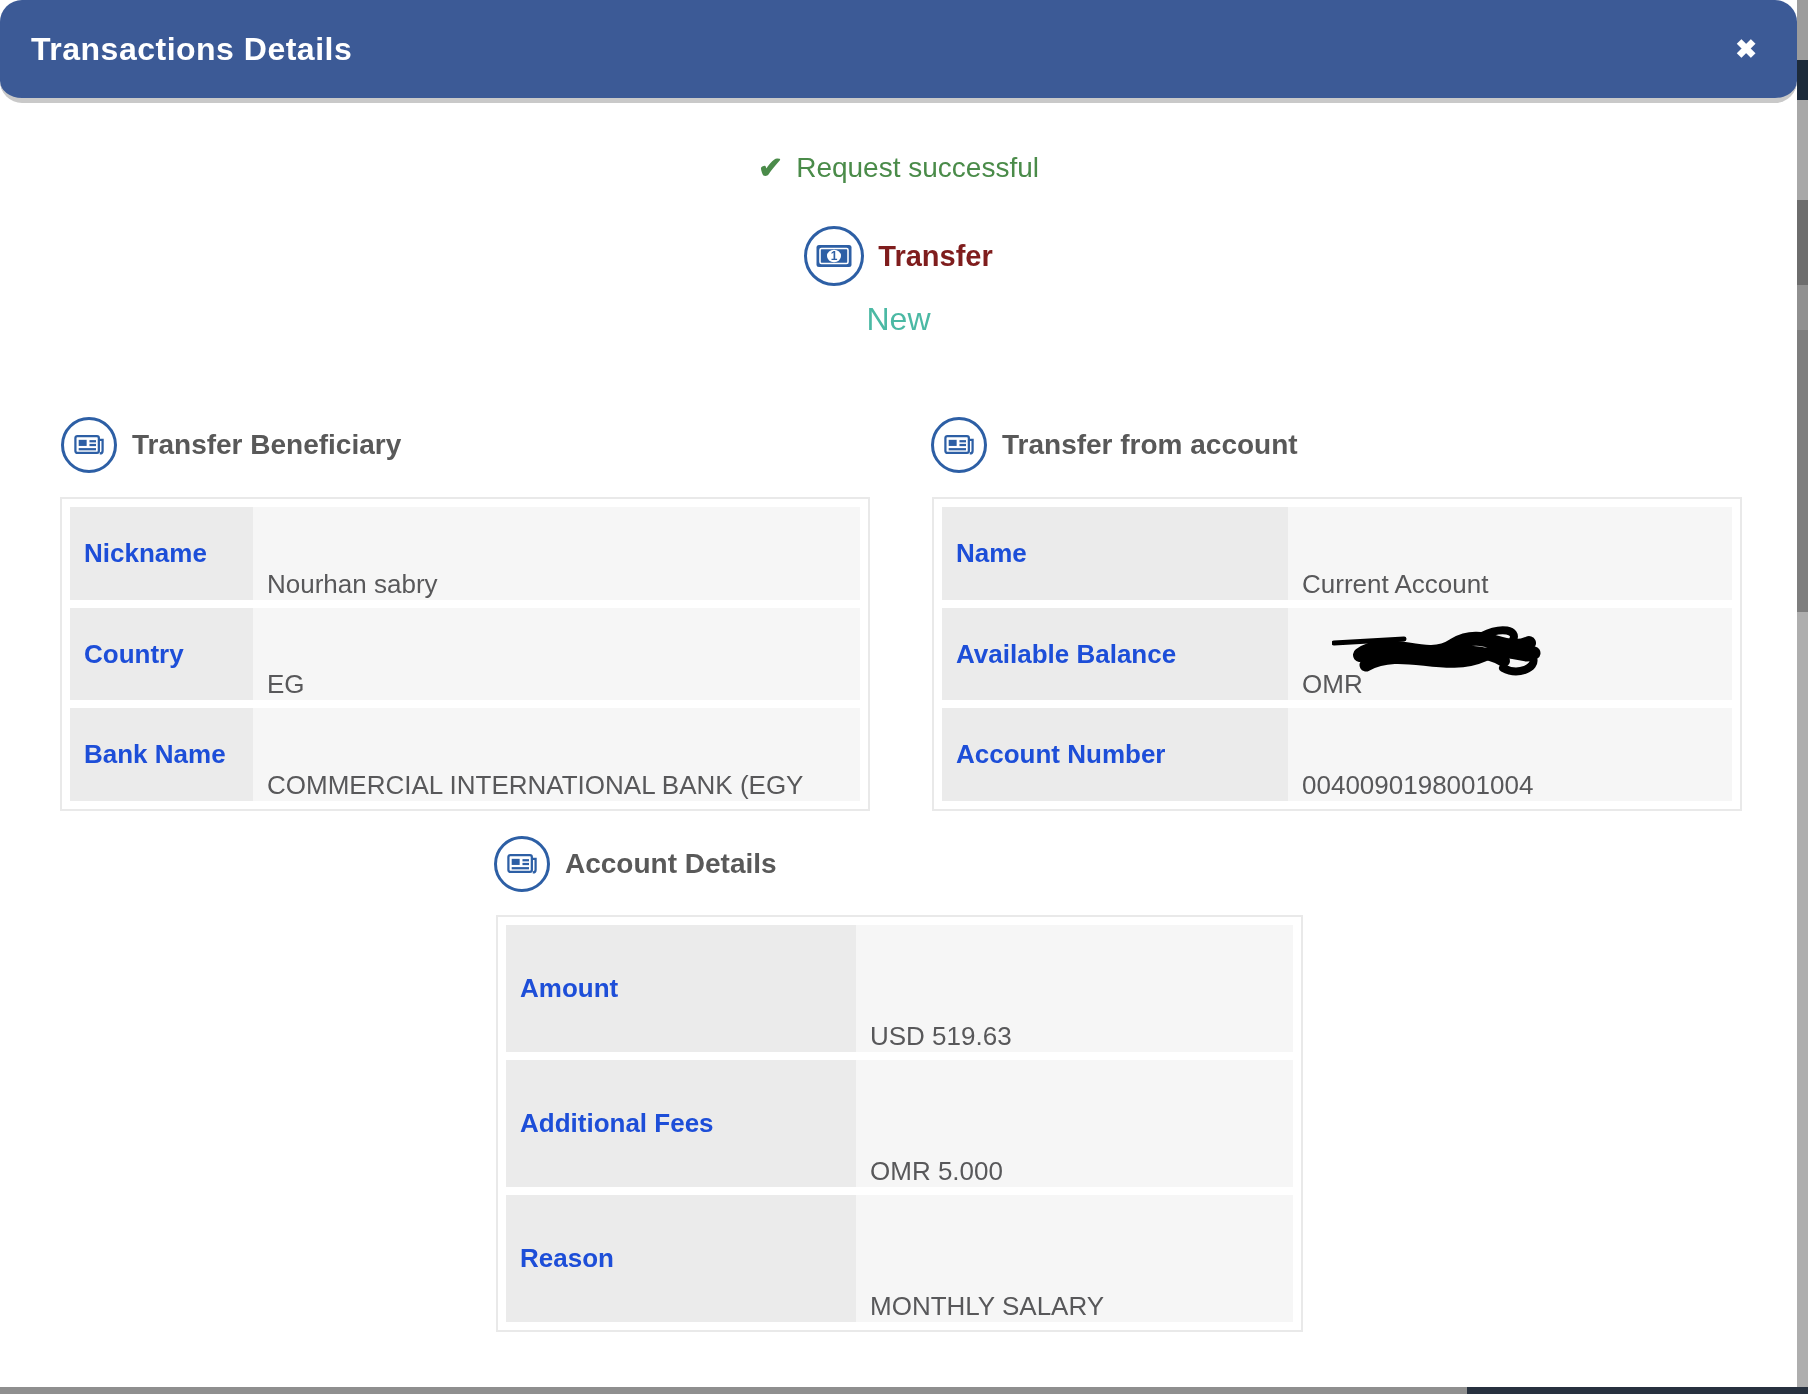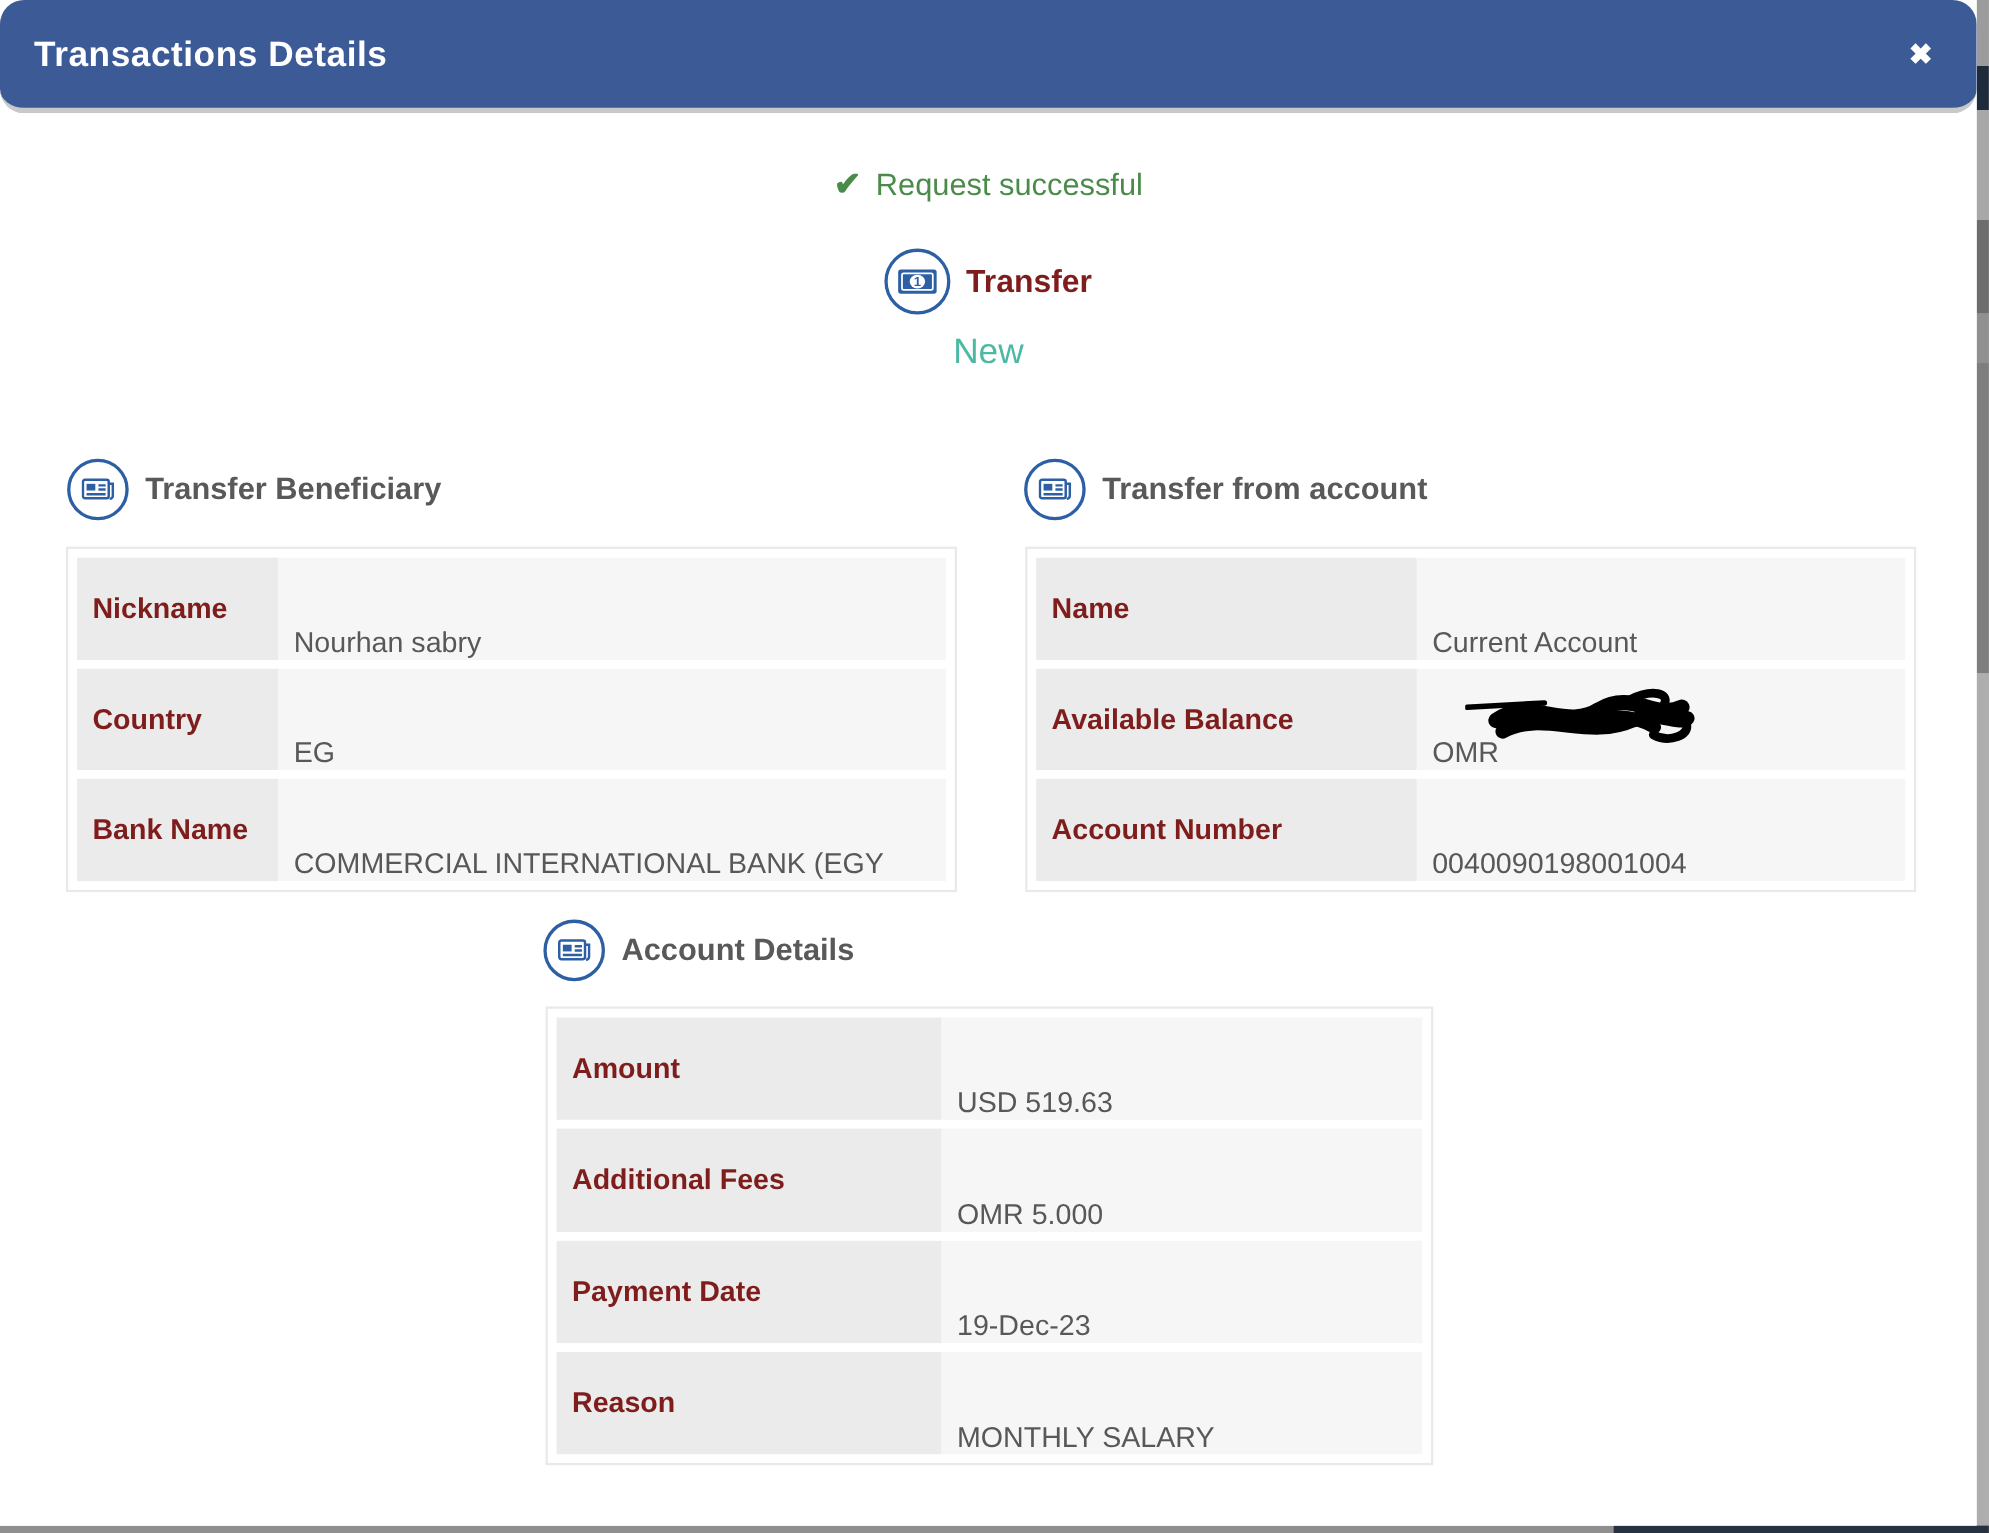--- a/index.html
+++ b/index.html
@@ -71,21 +71,21 @@
     position:absolute;background:#ffffff;border:2px solid #e9e9e9;
     box-sizing:border-box;padding:8px;display:flex;flex-direction:column;gap:8px;
   }
   .panel-beneficiary{left:60px;top:497px;width:810px;height:314px;}
   .panel-from{left:932px;top:497px;width:810px;height:314px;}
   .panel-details{left:496px;top:915px;width:807px;height:417px;}
   .trow{flex:1;display:flex;min-height:0;}
   .tlabel{
     background:#ebebeb;display:flex;align-items:center;
     padding-left:14px;box-sizing:border-box;flex:0 0 auto;
-    color:#7f1d1d;font-size:26px;font-weight:bold;
+    color:#1d4ed8;font-size:26px;font-weight:bold;
   }
   .tvalue{
     background:#f6f6f6;flex:1;display:flex;align-items:flex-end;
     padding-left:14px;box-sizing:border-box;position:relative;
     color:#58585a;font-size:26px;
   }
   .panel-beneficiary .tlabel{width:183px;}
   .panel-from .tlabel{width:346px;}
   .panel-details .tlabel{width:350px;}
   .redaction{position:absolute;left:44px;top:16px;pointer-events:none;}
@@ -229,26 +229,20 @@
           <span>USD 519.63</span>
         </div>
       </div>
       <div class="trow">
         <div class="tlabel">Additional Fees</div>
         <div class="tvalue">
           <span>OMR 5.000</span>
         </div>
       </div>
       <div class="trow">
-        <div class="tlabel">Payment Date</div>
-        <div class="tvalue">
-          <span>19-Dec-23</span>
-        </div>
-      </div>
-      <div class="trow">
         <div class="tlabel">Reason</div>
         <div class="tvalue">
           <span>MONTHLY SALARY</span>
         </div>
       </div>
     </div>
 
 </div>
 
 </body></html>

